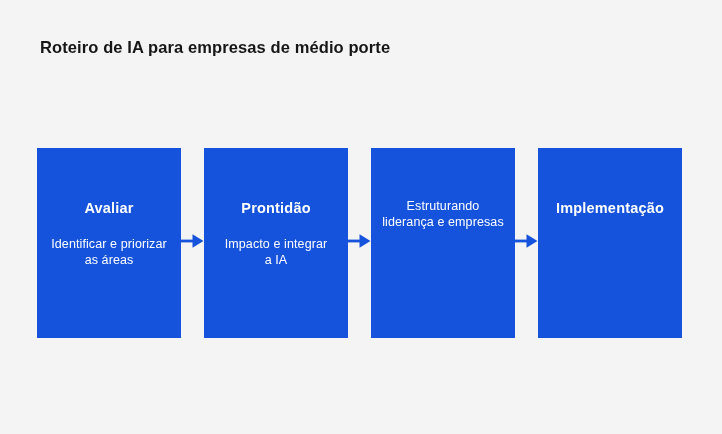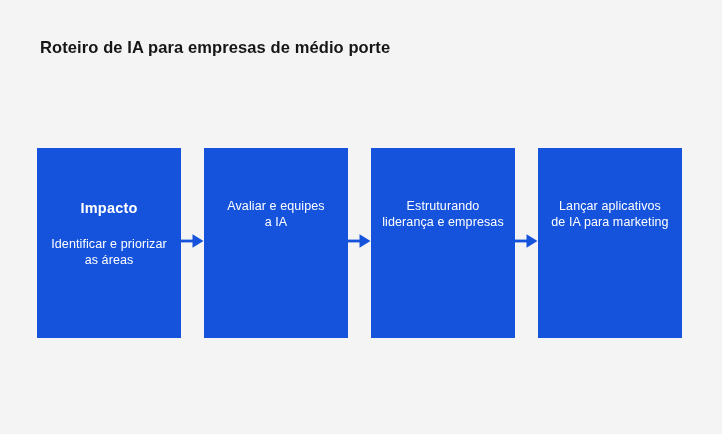--- a/index.html
+++ b/index.html
@@ -72,49 +72,49 @@
 </head>
 <body>
 
 <div class="canvas">
 
   <h1 class="title">Roteiro de IA para empresas de médio porte</h1>
 
   <div class="flow">
 
     <div class="step">
-      <div class="step-title">Impacto</div>
+      <div class="step-title">Avaliar</div>
       <div class="step-desc">Identificar e priorizar
 as áreas</div>
     </div>
 
     <svg class="arrow" viewBox="0 0 23 16" xmlns="http://www.w3.org/2000/svg">
       <rect class="shaft" x="0" y="6.6" width="13" height="2.8"></rect>
       <path class="head" d="M11.5 1.3 L22.5 8 L11.5 14.7 Z"></path>
     </svg>
 
     <div class="step">
-      <div class="step-desc">Avaliar e equipes
+      <div class="step-title">Prontidão</div>
+      <div class="step-desc">Impacto e integrar
 a IA</div>
     </div>
 
     <svg class="arrow" viewBox="0 0 23 16" xmlns="http://www.w3.org/2000/svg">
       <rect class="shaft" x="0" y="6.6" width="13" height="2.8"></rect>
       <path class="head" d="M11.5 1.3 L22.5 8 L11.5 14.7 Z"></path>
     </svg>
 
     <div class="step">
       <div class="step-desc">Estruturando
 liderança e empresas</div>
     </div>
 
     <svg class="arrow" viewBox="0 0 23 16" xmlns="http://www.w3.org/2000/svg">
       <rect class="shaft" x="0" y="6.6" width="13" height="2.8"></rect>
       <path class="head" d="M11.5 1.3 L22.5 8 L11.5 14.7 Z"></path>
     </svg>
 
     <div class="step">
-      <div class="step-desc">Lançar aplicativos
-de IA para marketing</div>
+      <div class="step-title">Implementação</div>
     </div>
 
   </div>
 </div>
 
 </body></html>

